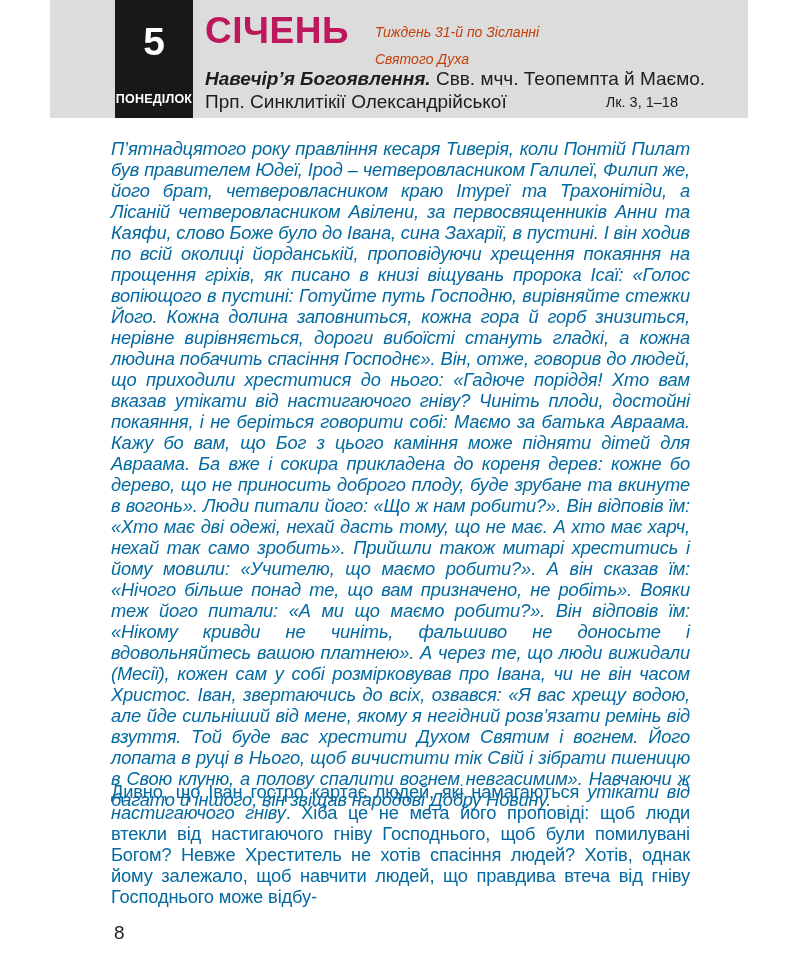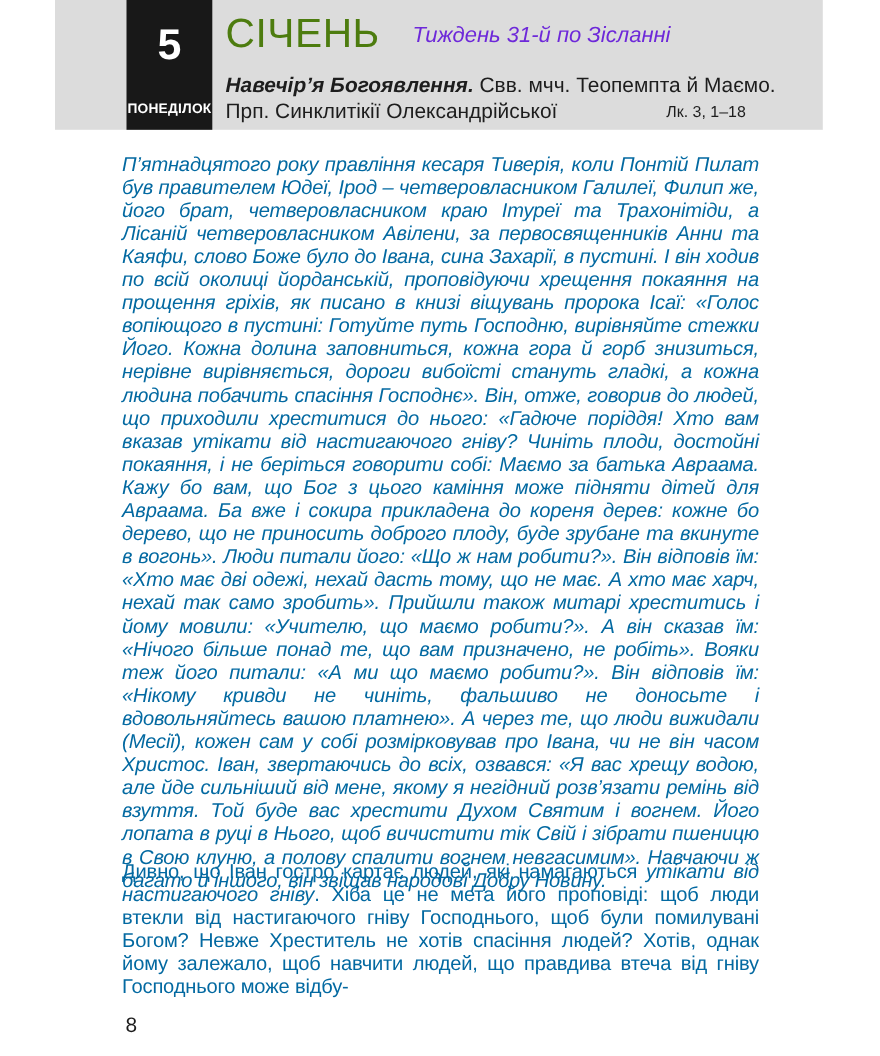--- a/index.html
+++ b/index.html
@@ -28,27 +28,27 @@
   .day-number {
     margin-top:22px;
     font-size:39px; font-weight:bold; line-height:1;
   }
   .weekday {
     position:absolute; bottom:12px; left:0; width:100%;
     font-size:12.5px; font-weight:bold; letter-spacing:0.2px;margin-top:20px;
   }
   .month {
     position:absolute; left:155px; top:11px;
-    font-size:37px; font-weight:normal; letter-spacing:0.5px;
-    color:#4d7c0f; line-height:1.1;
+    font-size:37px; font-weight:bold; letter-spacing:0.5px;
+    color:#be185d; line-height:1.1;
   }
   .week-label {
     position:absolute; left:325px; top:19px;
-    font-size:20px; font-style:italic; font-weight:500;
-    line-height:27px; color:#6d28d9;
+    font-size:14px; font-style:italic; font-weight:500;
+    line-height:27px; color:#c2410c;
   }
   .feast-line1 {
     position:absolute; left:155px; top:68px;
     font-size:19px; line-height:22px; white-space:nowrap;
   }
   .feast-row {
     position:absolute; left:155px; top:91px; width:473px;
     display:flex; justify-content:space-between; align-items:flex-end;
     font-size:19px; line-height:22px;gap:24px;
   }
@@ -79,20 +79,21 @@
 
     <div class="day-box">
       <div class="day-number">5</div>
       <div class="weekday">ПОНЕДІЛОК</div>
     </div>
 
     <div class="month">СІЧЕНЬ</div>
 
     <div class="week-label">
       <div>Тиждень 31-й по Зісланні</div>
+      <div>Святого Духа</div>
     </div>
 
     <div class="feast-line1"><span class="b">Навечір’я Богоявлення.</span><span> Свв. мчч. Теопемпта й Маємо.</span></div>
 
     <div class="feast-row">
       <span>Прп. Синклитікії Олександрійської</span>
       <span class="ref">Лк. 3, 1–18</span>
     </div>
 
   </div>

